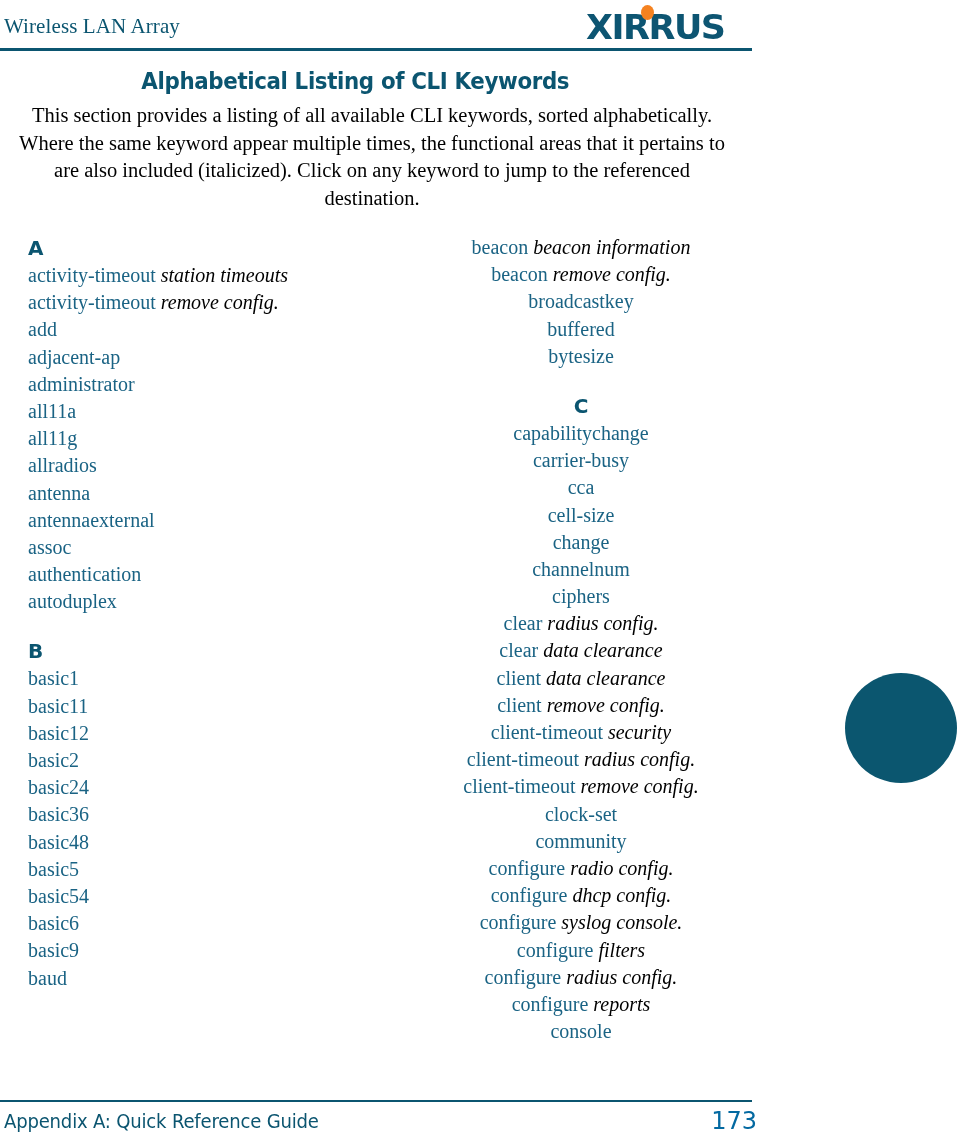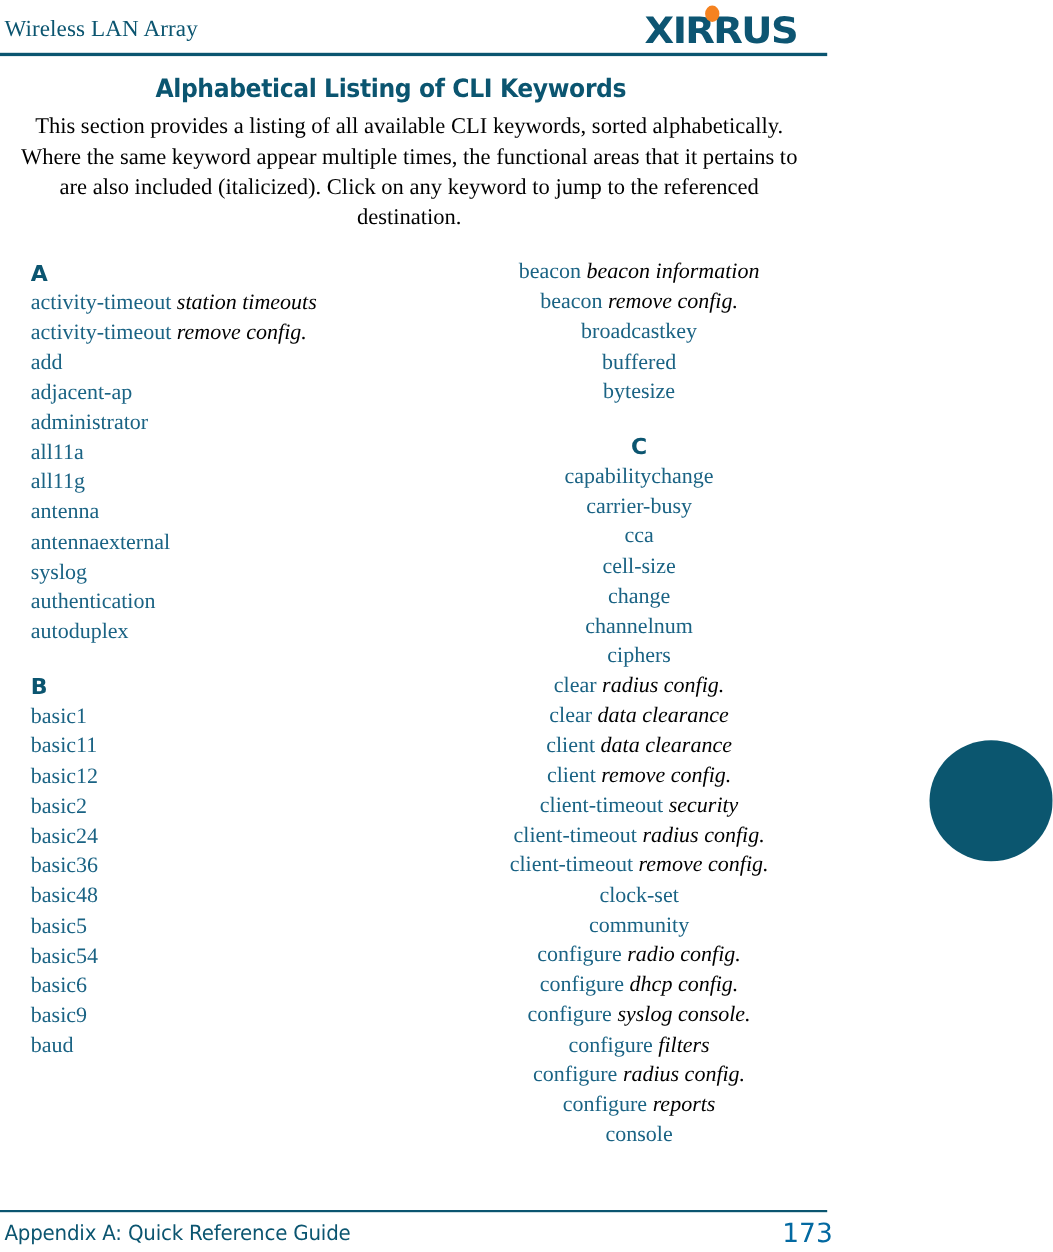--- a/index.html
+++ b/index.html
@@ -229,23 +229,24 @@
   <div class="columns">
     <div class="column column-left" id="col-left">
         <div class="letter-heading">A</div>
         <div class="kw"><span>activity-timeout</span> <span class="area">station timeouts</span></div>
         <div class="kw"><span>activity-timeout</span> <span class="area">remove config.</span></div>
         <div class="kw"><span>add</span></div>
         <div class="kw"><span>adjacent-ap</span></div>
         <div class="kw"><span>administrator</span></div>
         <div class="kw"><span>all11a</span></div>
         <div class="kw"><span>all11g</span></div>
+        <div class="kw"><span>allradios</span></div>
         <div class="kw"><span>antenna</span></div>
         <div class="kw"><span>antennaexternal</span></div>
-        <div class="kw"><span>syslog</span></div>
+        <div class="kw"><span>assoc</span></div>
         <div class="kw"><span>authentication</span></div>
         <div class="kw"><span>autoduplex</span></div>
         <div class="letter-heading spaced">B</div>
         <div class="kw"><span>basic1</span></div>
         <div class="kw"><span>basic11</span></div>
         <div class="kw"><span>basic12</span></div>
         <div class="kw"><span>basic2</span></div>
         <div class="kw"><span>basic24</span></div>
         <div class="kw"><span>basic36</span></div>
         <div class="kw"><span>basic48</span></div>

